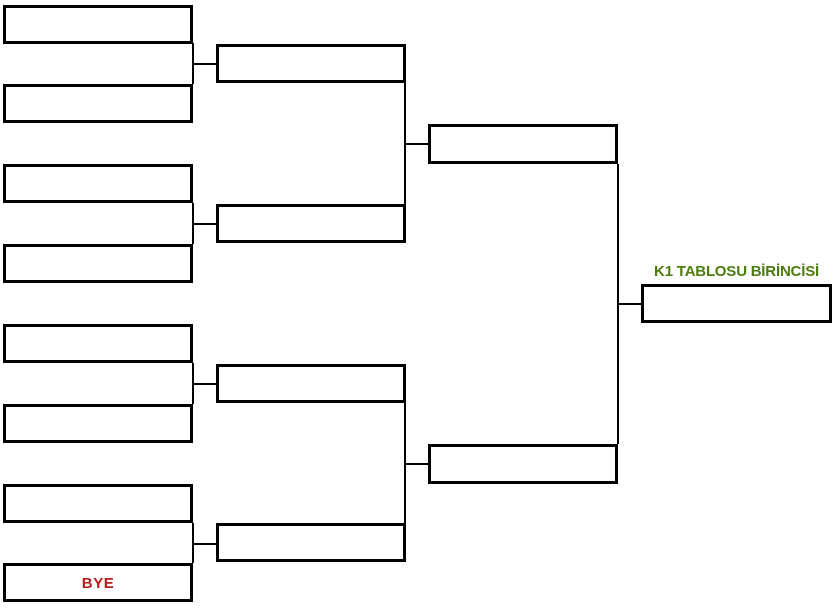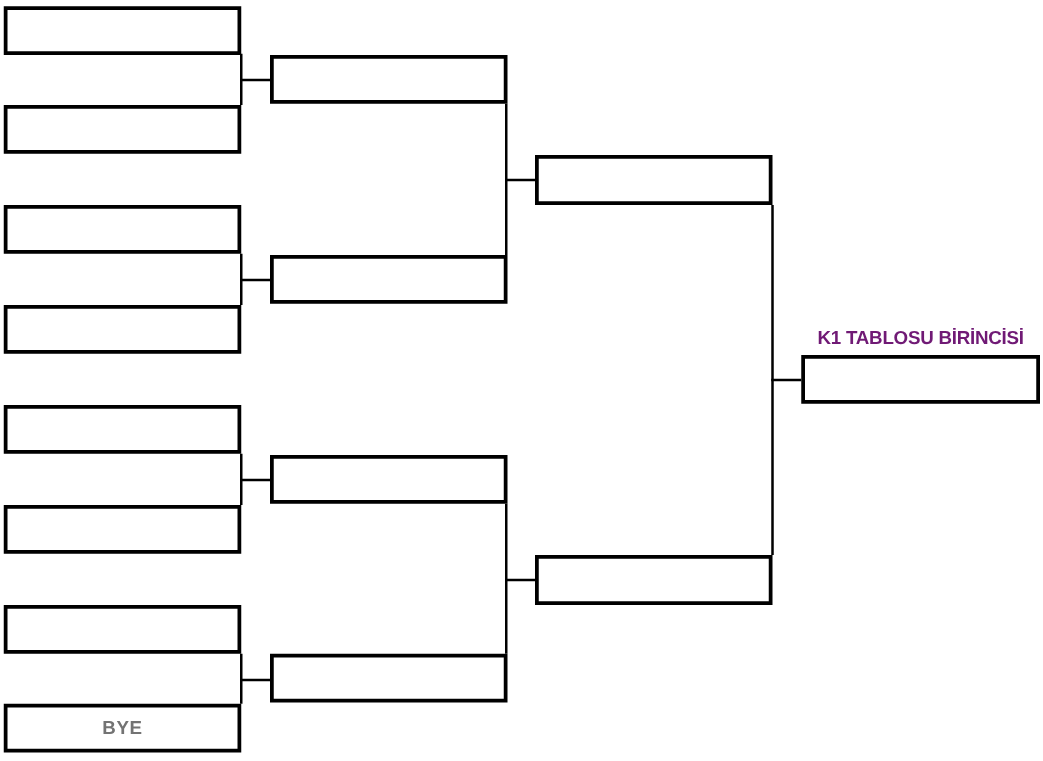--- a/index.html
+++ b/index.html
@@ -18,21 +18,21 @@
   .slot {
     position: absolute;
     box-sizing: border-box;
     border: 3px solid #000000;
     background: #ffffff;
     display: flex;
     align-items: center;
     justify-content: center;
     font-weight: bold;
     font-size: 15px;
-    color: #737373;
+    color: #b91c1c;
     letter-spacing: 0.5px;
   }
   .r1, .r2 { width: 190px; height: 39px; }
   .r1 { left: 3px; }
   .r2 { left: 216px; }
   .sf { left: 428px; width: 190px; height: 40px; }
   .final { left: 641px; width: 191px; height: 39px; }
 
   .line {
     position: absolute;
@@ -42,21 +42,21 @@
   .hline { height: 2px; }
 
   .champion-label {
     position: absolute;
     left: 641px;
     top: 262px;
     width: 191px;
     text-align: center;
     font-weight: bold;
     font-size: 15px;
-    color: #701a75;
+    color: #4d7c0f;
     white-space: nowrap;
     letter-spacing: -0.2px;
   }
 </style>
 </head>
 <body>
 
 <div class="bracket">
 
   <div class="slot r1" style="top:5px"></div>

